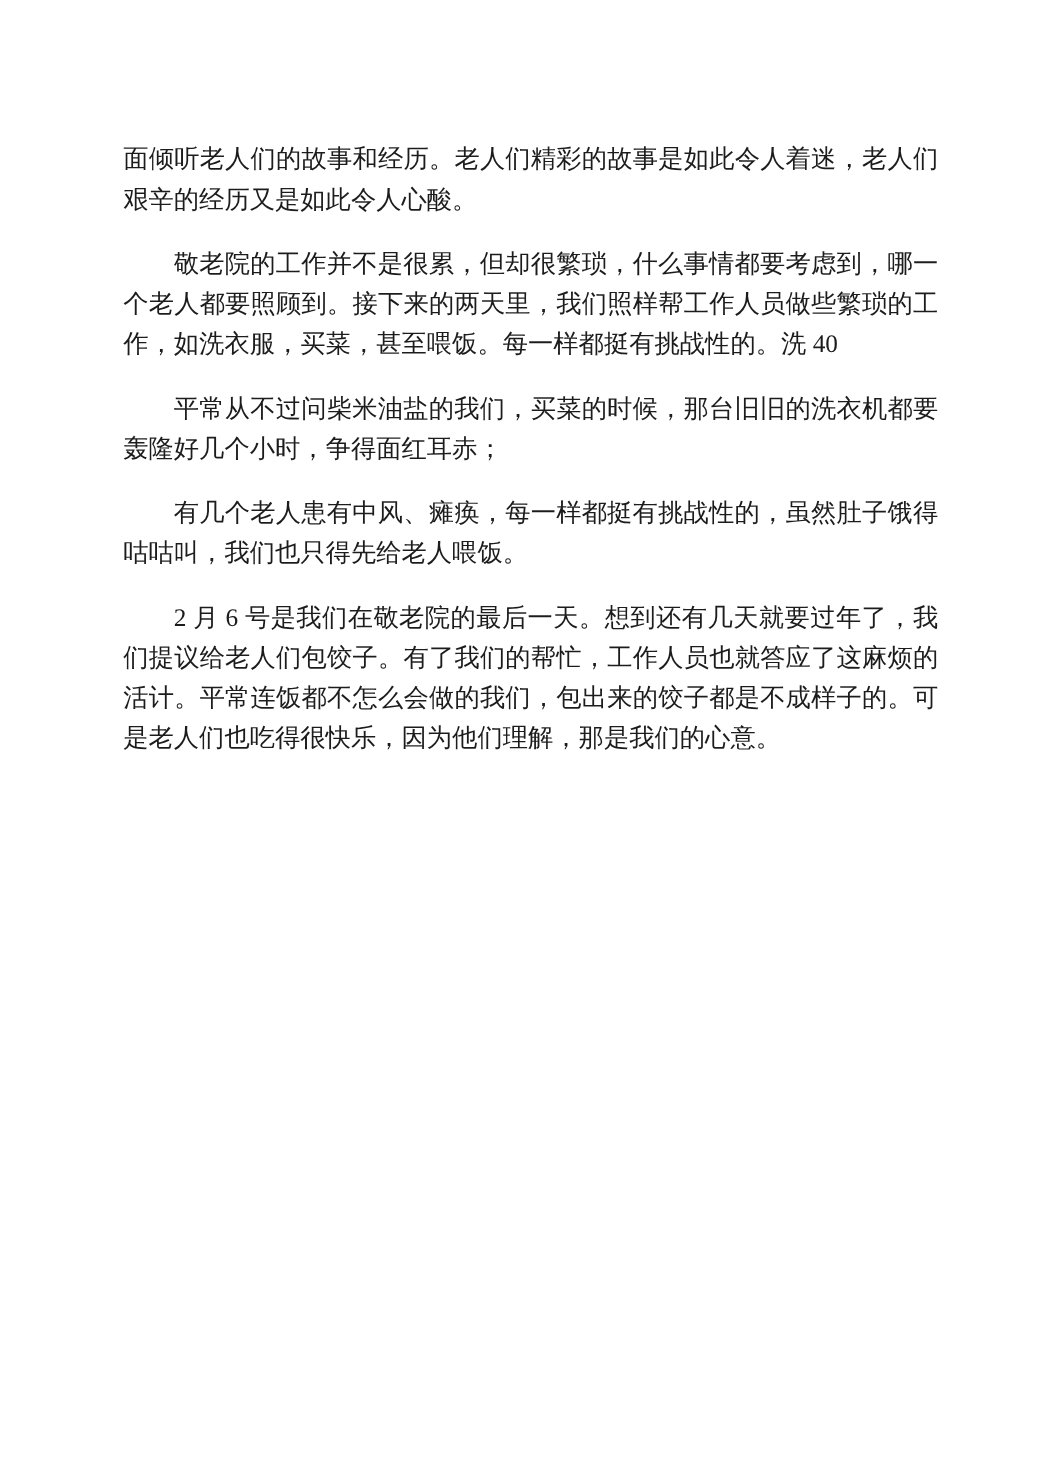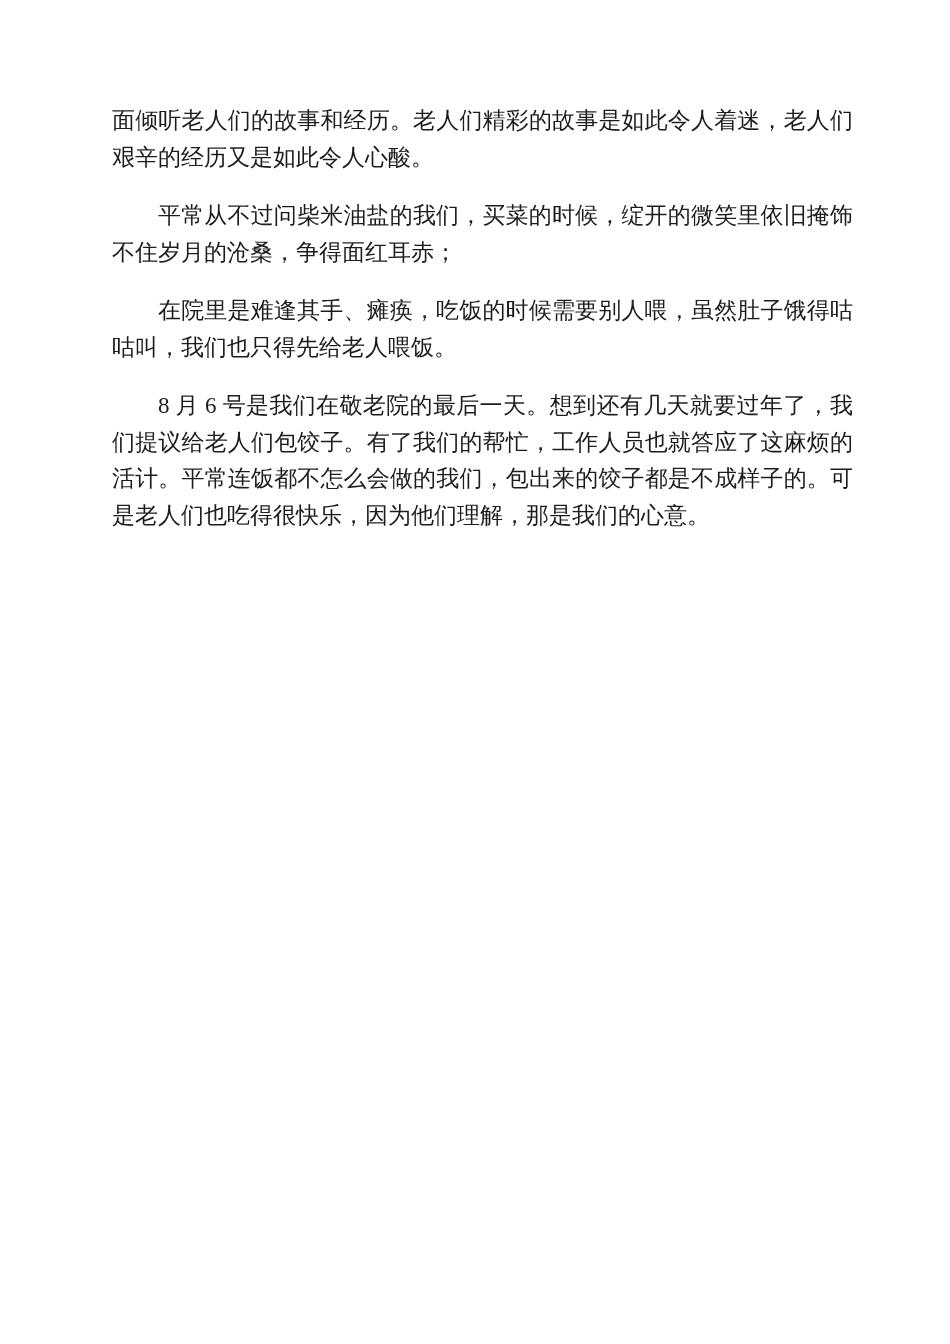--- a/index.html
+++ b/index.html
@@ -6,20 +6,21 @@
     margin: 0;
     padding: 0;
     background: #ffffff;
   }
   .page {
     position: relative;
     width: 950px;
     height: 1088px;
     background: #ffffff;
     overflow: hidden;
+    margin-top: 24px;
   }
   .content {
     position: absolute;
     left: 112px;
     top: 103px;
     width: 741px;
     font-family: "Liberation Serif", "DejaVu Serif", serif;
     font-size: 23px;
     line-height: 36.5px;
     color: #1c1c1c;
@@ -36,17 +37,18 @@
   .para.no-indent {
     text-indent: 0;
   }
 </style>
 </head>
 <body>
 
 <div class="page">
   <div class="content">
     <p class="para no-indent">面倾听老人们的故事和经历。老人们精彩的故事是如此令人着迷，老人们艰辛的经历又是如此令人心酸。</p>
-    <p class="para">平常从不过问柴米油盐的我们，买菜的时候，绽开的微笑里依旧掩饰不住岁月的沧桑，争得面红耳赤；</p>
-    <p class="para">在院里是难逢其手、瘫痪，吃饭的时候需要别人喂，虽然肚子饿得咕咕叫，我们也只得先给老人喂饭。</p>
-    <p class="para">8 月 6 号是我们在敬老院的最后一天。想到还有几天就要过年了，我们提议给老人们包饺子。有了我们的帮忙，工作人员也就答应了这麻烦的活计。平常连饭都不怎么会做的我们，包出来的饺子都是不成样子的。可是老人们也吃得很快乐，因为他们理解，那是我们的心意。</p>
+    <p class="para">敬老院的工作并不是很累，但却很繁琐，什么事情都要考虑到，哪一个老人都要照顾到。接下来的两天里，我们照样帮工作人员做些繁琐的工作，如洗衣服，买菜，甚至喂饭。每一样都挺有挑战性的。洗 40</p>
+    <p class="para">平常从不过问柴米油盐的我们，买菜的时候，那台旧旧的洗衣机都要轰隆好几个小时，争得面红耳赤；</p>
+    <p class="para">有几个老人患有中风、瘫痪，每一样都挺有挑战性的，虽然肚子饿得咕咕叫，我们也只得先给老人喂饭。</p>
+    <p class="para">2 月 6 号是我们在敬老院的最后一天。想到还有几天就要过年了，我们提议给老人们包饺子。有了我们的帮忙，工作人员也就答应了这麻烦的活计。平常连饭都不怎么会做的我们，包出来的饺子都是不成样子的。可是老人们也吃得很快乐，因为他们理解，那是我们的心意。</p>
   </div>
 </div>
 
 </body></html>

